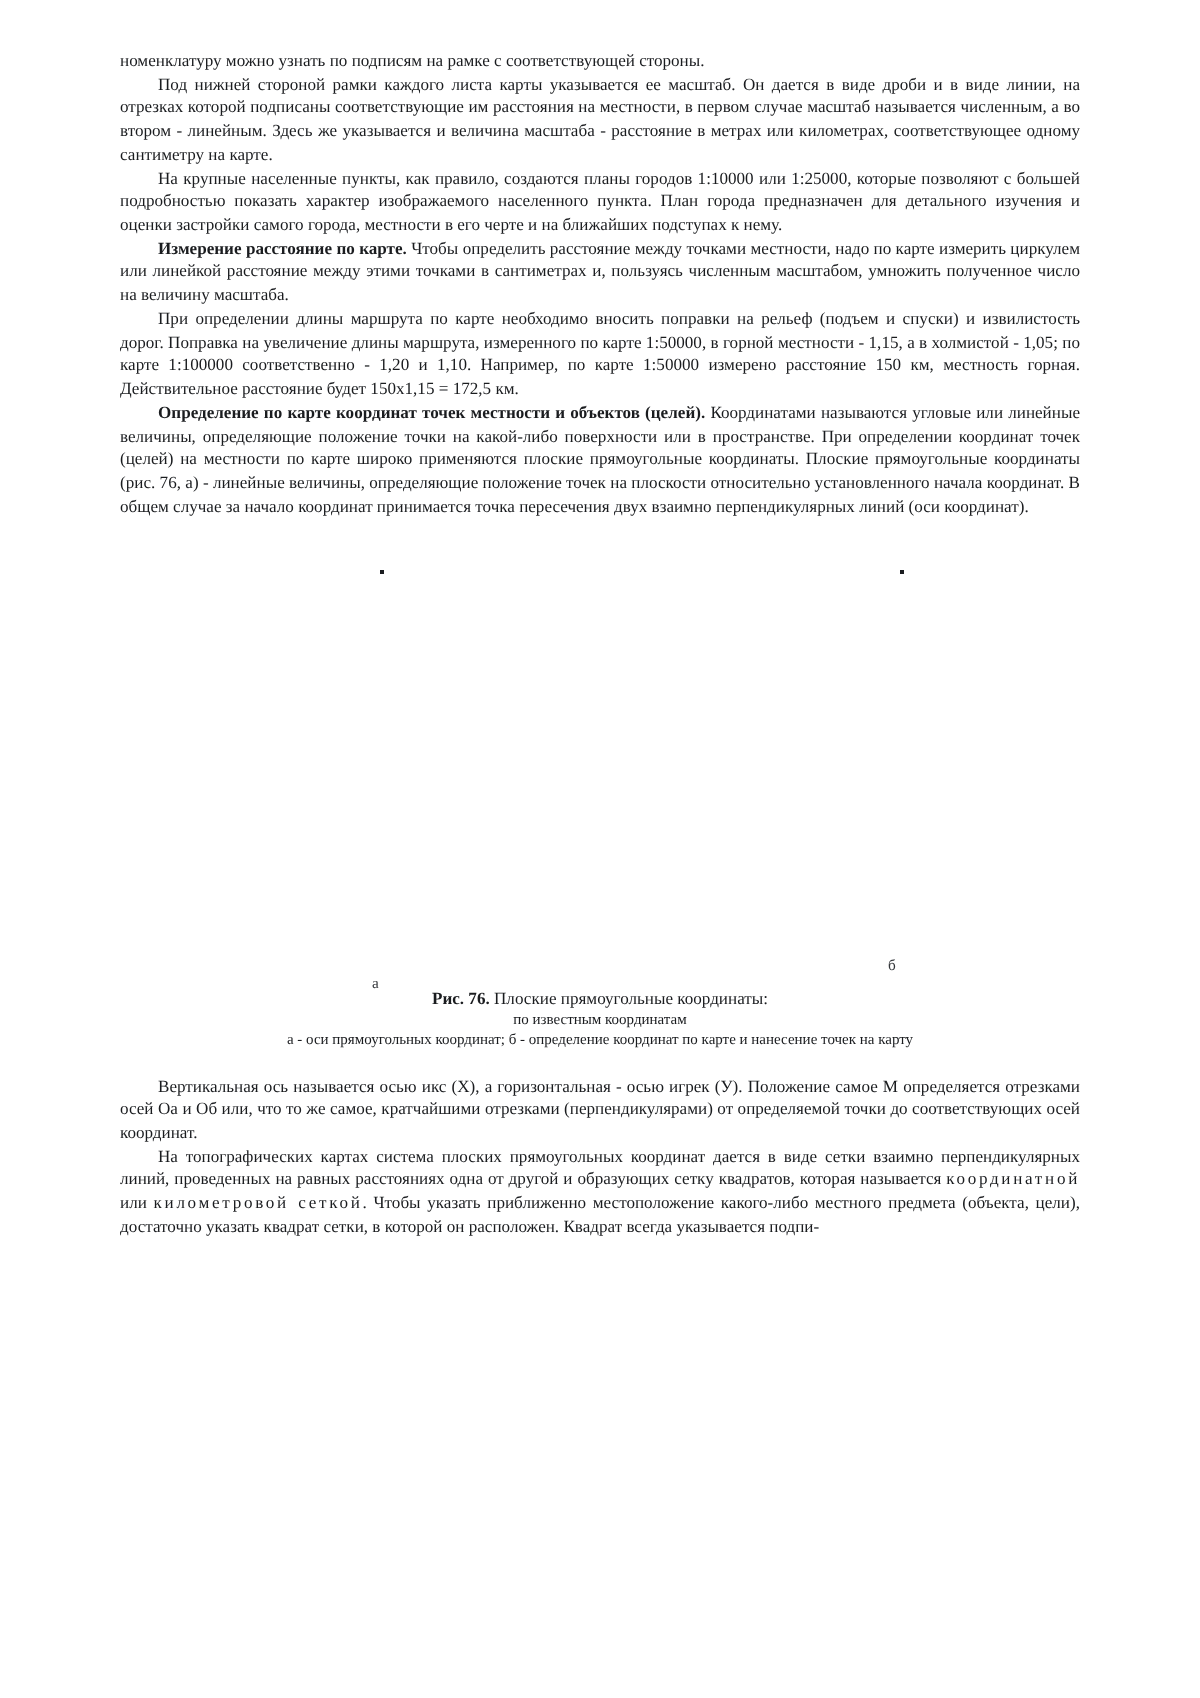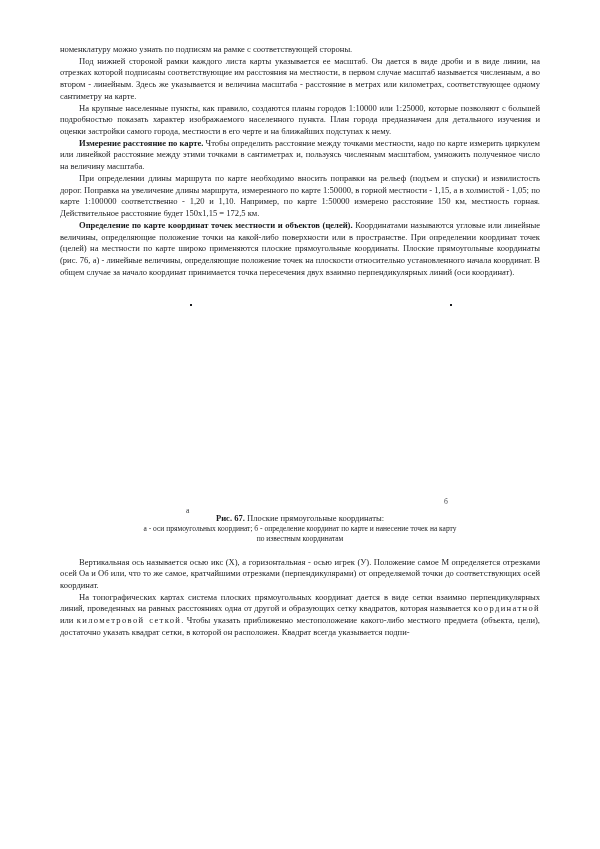--- a/index.html
+++ b/index.html
@@ -12,21 +12,21 @@
     background: #ffffff;
     font-family: "Liberation Serif", "DejaVu Serif", serif;
     color: #15171a;
     overflow: hidden;
   }
   .page {
     position: relative;
     width: 600px;
     height: 849px;
     box-sizing: border-box;
-    padding: 44px 60px 0 60px;
+    padding: 25px 60px 0 60px;
   }
   .body-text {
     font-size: 8.55px;
     line-height: 11.72px;
     text-align: justify;
     text-justify: inter-word;
     color: #1a1c1f;
   }
   .body-text p {
     margin: 0;
@@ -109,24 +109,24 @@
 
   <div class="figure">
     <span class="fig-dot a-dot"></span>
     <span class="fig-dot b-dot"></span>
     <span class="fig-letter letter-a">а</span>
     <span class="fig-letter letter-b">б</span>
   </div>
 
   <div class="fig-caption">
     <div>
-      <span class="cap-title-strong">Рис. 67.</span><span> Плоские прямоугольные координаты:</span>
+      <span class="cap-title-strong">Рис. 76.</span><span> Плоские прямоугольные координаты:</span>
     </div>
+    <div class="cap-sub">по известным координатам</div>
     <div class="cap-sub">а - оси прямоугольных координат; б - определение координат по карте и нанесение точек на карту</div>
-    <div class="cap-sub">по известным координатам</div>
   </div>
 
   <div class="gap-after-figure"></div>
 
   <div class="body-text" id="bottom-text">
       <p><span>Вертикальная ось называется осью икс (X), а горизонтальная - осью игрек (У). Положение самое М определяется отрезками осей Оа и Об или, что то же самое, кратчайшими отрезками (перпендикулярами) от определяемой точки до соответствующих осей координат.</span></p>
       <p><span>На топографических картах система плоских прямоугольных координат дается в виде сетки взаимно перпендикулярных линий, проведенных на равных расстояниях одна от другой и образующих сетку квадратов, которая называется </span><span class="run-spaced">координатной</span><span> или </span><span class="run-spaced">километровой сеткой</span><span>. Чтобы указать приближенно местоположение какого-либо местного предмета (объекта, цели), достаточно указать квадрат сетки, в которой он расположен. Квадрат всегда указывается подпи-</span></p>
     </div>
 
 </div>

